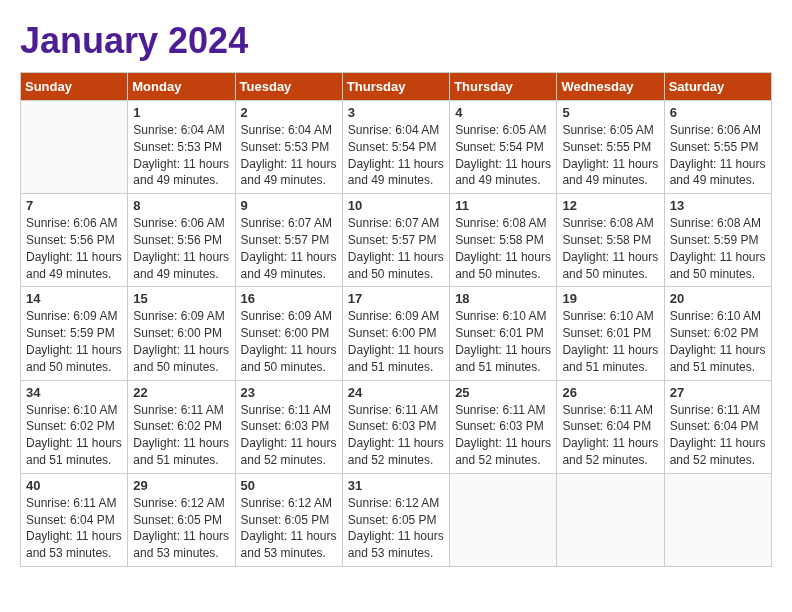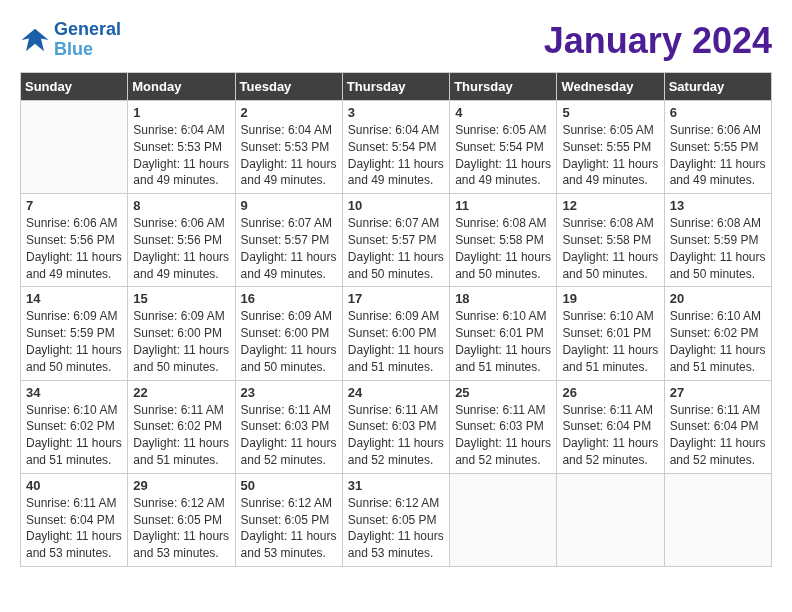--- a/index.html
+++ b/index.html
@@ -45,21 +45,21 @@
     .location-title {
       font-size: 16px;
       color: #555;
     }
     .calendar-table {
       width: 100%;
       border-collapse: collapse;
       font-size: 11px;
     }
     .calendar-table th {
-      background-color: #404040;
+      background-color: #c2410c;
       color: #fff;
       padding: 6px 4px;
       text-align: left;
       font-size: 13px;
       border: 1px solid #ccc;
     }
     .calendar-table td {
       border: 1px solid #ccc;
       vertical-align: top;
       padding: 4px 5px;
@@ -79,30 +79,20 @@
       line-height: 1.4;
     }
     .empty-cell {
       background: #f9f9f9;
     }
   </style>
 </head>
 <body>
 
 <div class="header-area">
-  <div class="logo">
-    <svg class="logo-bird" viewBox="0 0 40 40">
-      <polygon points="20,5 38,20 28,18 32,35 20,25 8,35 12,18 2,20" fill="#1a5fa8"></polygon>
-    </svg>
-    <div>
-      <div class="logo-text">
-        <span>General</span><br><span style="color:#4a9fd4;">Blue</span>
-      </div>
-    </div>
-  </div>
   <div class="title-area">
     <div class="month-title">January 2024</div>
   </div>
 </div>
 
 <table class="calendar-table">
   <thead>
     <tr id="weekday-header">
         <th>Sunday</th>
         <th>Monday</th>

